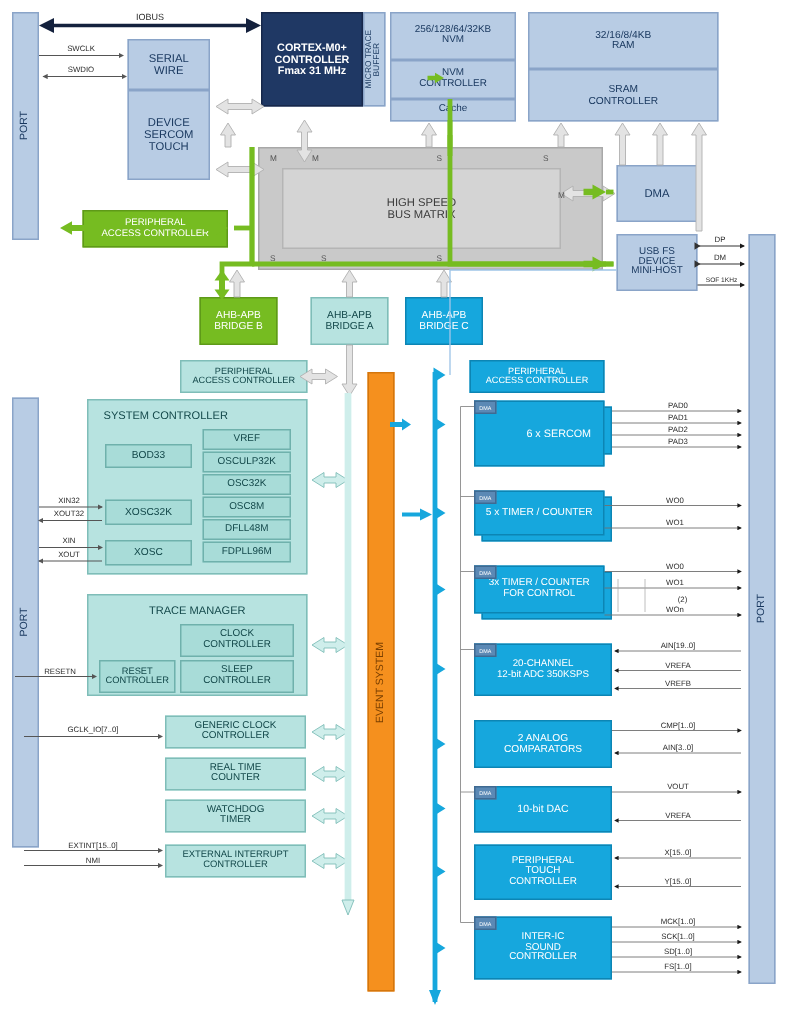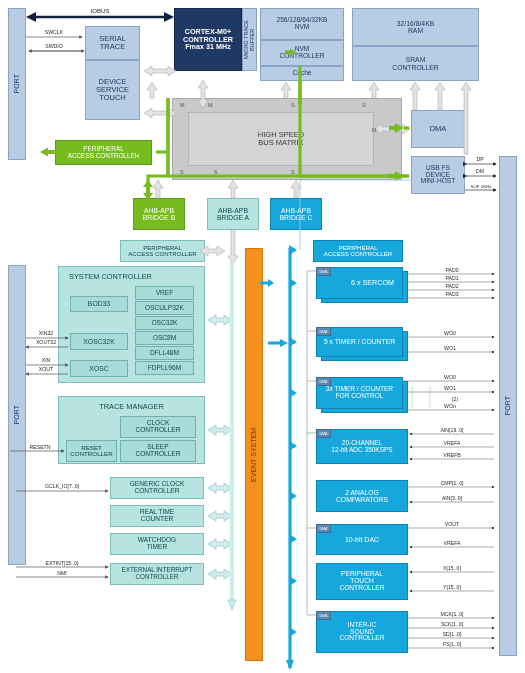--- a/index.html
+++ b/index.html
@@ -29,25 +29,25 @@
 <body>
 
 <div id="root">
 
   <div class="box b-periwinkle" style="left:8px;top:8px;width:18px;height:152px;font-size:7px;">
     <span class="vtext">PORT</span>
   </div>
 
   <div class="box b-periwinkle" style="left:85px;top:26px;width:55px;height:34px;font-size:7.5px;flex-direction:column;">
     <span>SERIAL</span>
-    <span>TRACE</span>
+    <span>WIRE</span>
   </div>
   <div class="box b-periwinkle" style="left:85px;top:60px;width:55px;height:60px;font-size:7.5px;flex-direction:column;">
     <span>DEVICE</span>
-    <span>SERVICE</span>
+    <span>SERCOM</span>
     <span>TOUCH</span>
   </div>
 
   <div class="box b-navy" style="left:174px;top:8px;width:68px;height:63px;font-size:7.2px;flex-direction:column;font-weight:bold;">
     <span>CORTEX-M0+</span>
     <span>CONTROLLER</span>
     <span>Fmax 31 MHz</span>
   </div>
   <div class="box b-periwinkle" style="left:242px;top:8px;width:15px;height:63px;font-size:5.6px;">
     <span class="vtext">MICRO TRACE BUFFER</span>
@@ -188,21 +188,21 @@
 
   <div class="box b-periwinkle" style="left:8px;top:265px;width:18px;height:300px;font-size:7px;">
     <span class="vtext">PORT</span>
   </div>
 
   <div class="box b-periwinkle" style="left:499px;top:156px;width:18px;height:500px;font-size:7px;">
     <span class="vtext">PORT</span>
   </div>
 
   <div class="box b-cyan" style="left:321px;top:271px;width:87px;height:32px;"></div>
-  <div class="box b-cyan" style="left:316px;top:267px;width:87px;height:32px;font-size:7.2px;padding-left:26px;">
+  <div class="box b-cyan" style="left:316px;top:267px;width:87px;height:44px;font-size:7.2px;padding-left:26px;">
     <span>6 x SERCOM</span>
   </div>
   <div class="dmaTag" style="left:316px;top:267px;width:13px;height:7px;">DMA</div>
 
   <div class="box b-cyan" style="left:321px;top:331px;width:87px;height:30px;"></div>
   <div class="box b-cyan" style="left:316px;top:327px;width:87px;height:30px;font-size:6.8px;">
     <span>5 x TIMER / COUNTER</span>
   </div>
   <div class="dmaTag" style="left:316px;top:327px;width:13px;height:7px;">DMA</div>
 

